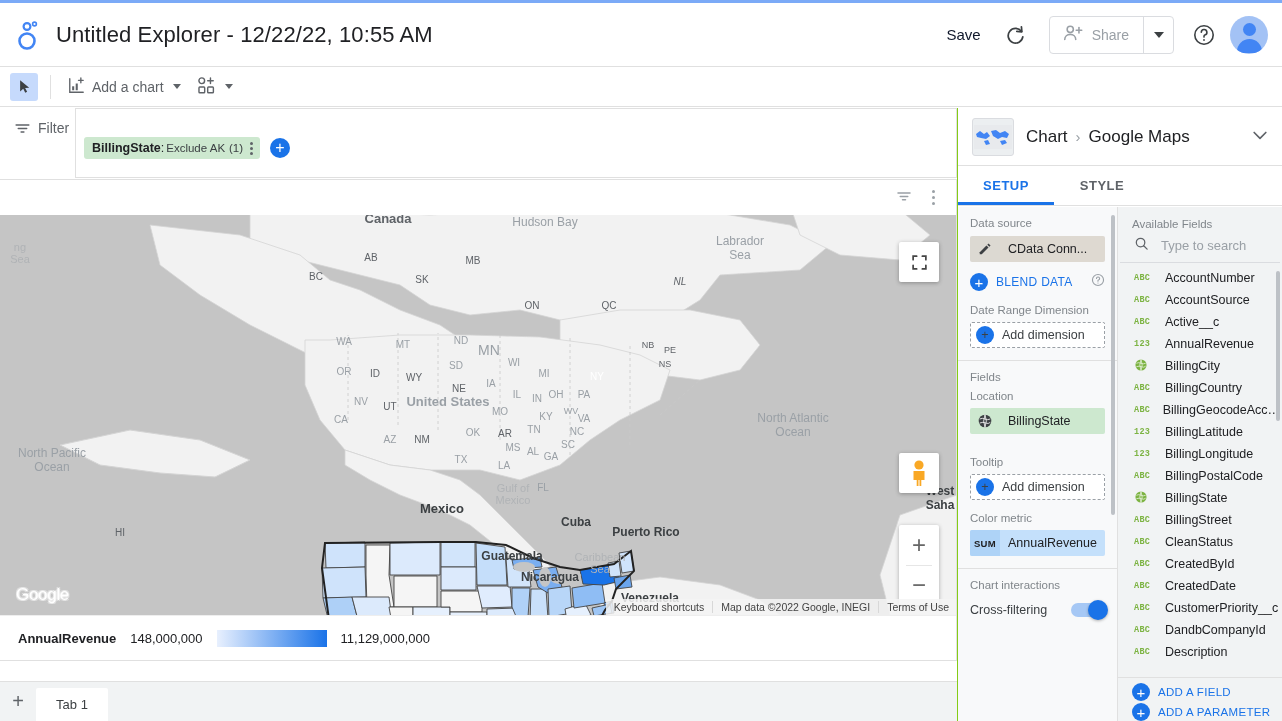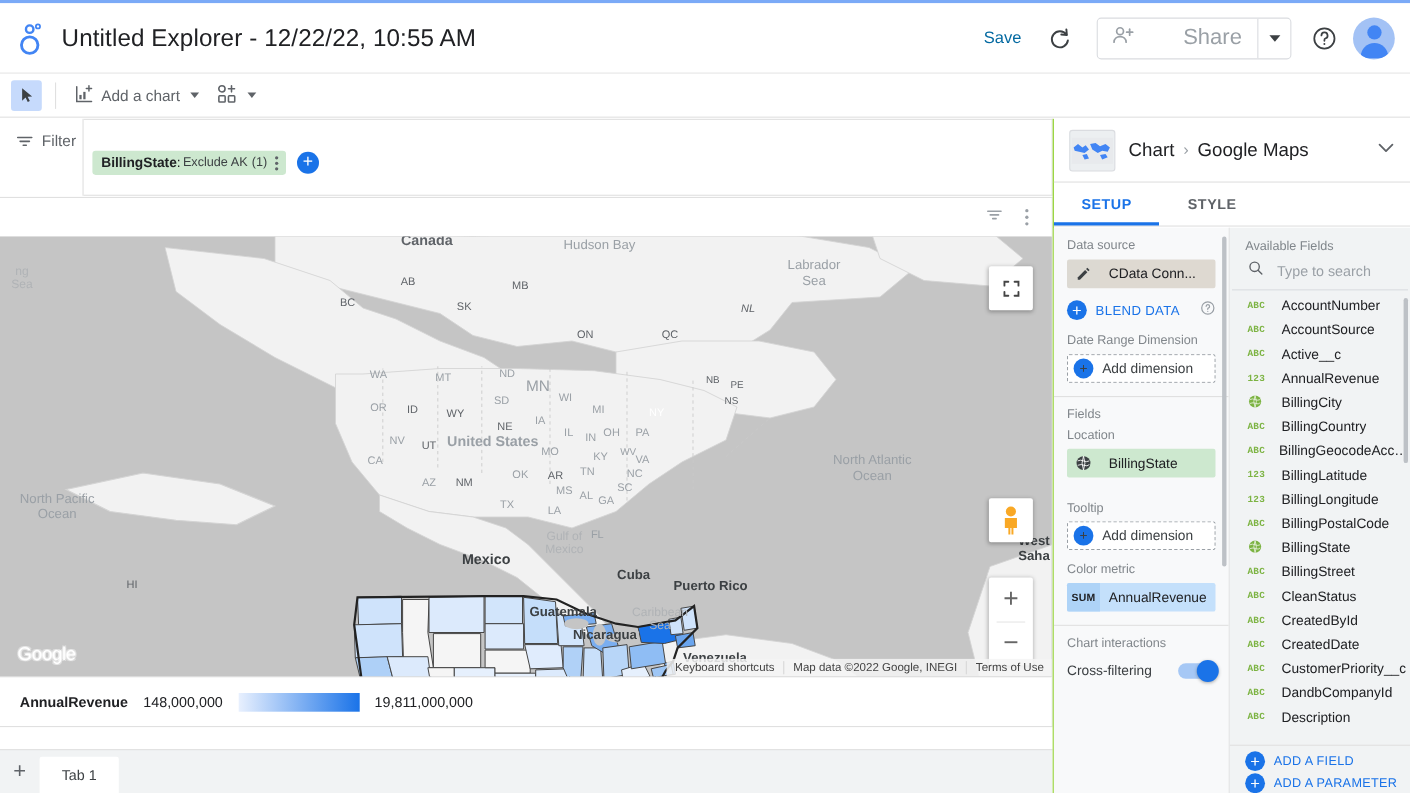--- a/index.html
+++ b/index.html
@@ -28,37 +28,37 @@
   .ds-logo { width:56px; display:flex; justify-content:center; align-items:center; }
   .ds-logo svg { display:block; }
   .doc-title {
     font-size:22px; color:#202124; font-weight:400; letter-spacing:0.1px;
     white-space:nowrap;
   }
   .header-right {
     margin-left:auto; display:flex; align-items:center; gap:0; padding-right:14px;
   }
   .save-btn {
-    color:#0369a1; font-size:15px; padding:8px 14px; cursor:pointer;
+    color:#0f172a; font-size:15px; padding:8px 14px; cursor:pointer;
     border-radius:4px; font-weight:500;
   }
   .icon-btn {
     width:40px; height:40px; border-radius:50%;
     display:flex; align-items:center; justify-content:center;
     cursor:pointer; color:#5f6368;
   }
   .share-group {
     display:flex; align-items:center; border:1px solid #dadce0; border-radius:4px;
     height:38px; margin:0 10px 0 14px; overflow:hidden; background:#fff;
   }
   .share-main {
     display:flex; align-items:center; gap:8px; padding:0 14px 0 12px; height:100%;
     cursor:pointer;
   }
-  .share-label { color:#9aa0a6; font-size:20px;margin-left:36px; }
+  .share-label { color:#9aa0a6; font-size:14px; }
   .share-caret {
     width:30px; height:100%; border-left:1px solid #dadce0;
     display:flex; align-items:center; justify-content:center; cursor:pointer;
   }
   .caret-down {
     width:0;height:0;border-left:5px solid transparent;border-right:5px solid transparent;
     border-top:6px solid #3c4043;
   }
   .avatar {
     width:38px;height:38px;border-radius:50%;
@@ -595,21 +595,21 @@
         <div>Keyboard shortcuts</div>
         <div>Map data ©2022 Google, INEGI</div>
         <div>Terms of Use</div>
       </div>
     </div>
 
     <div class="legend">
       <span class="legend-title">AnnualRevenue</span>
       <span class="legend-min">148,000,000</span>
       <span class="legend-ramp"></span>
-      <span class="legend-max">19,811,000,000</span>
+      <span class="legend-max">11,129,000,000</span>
     </div>
   </div>
 
   <div class="tabbar">
     <div class="tab-add">+</div>
     <div class="tab">Tab 1</div>
   </div>
 
   <div class="rpanel">
     <div class="rp-head">

